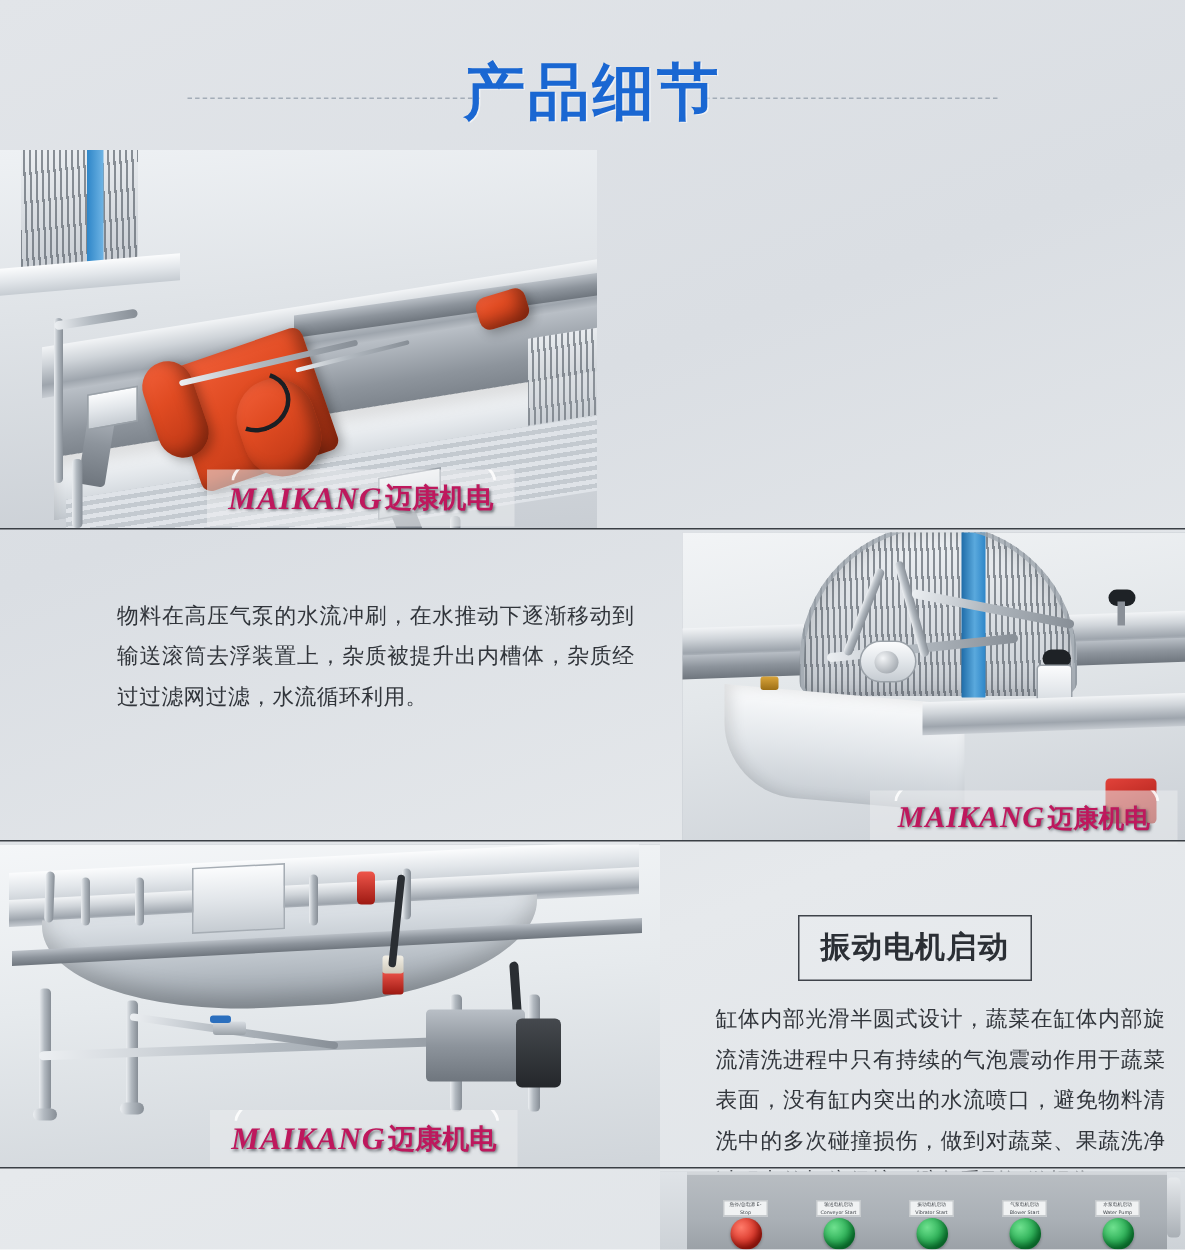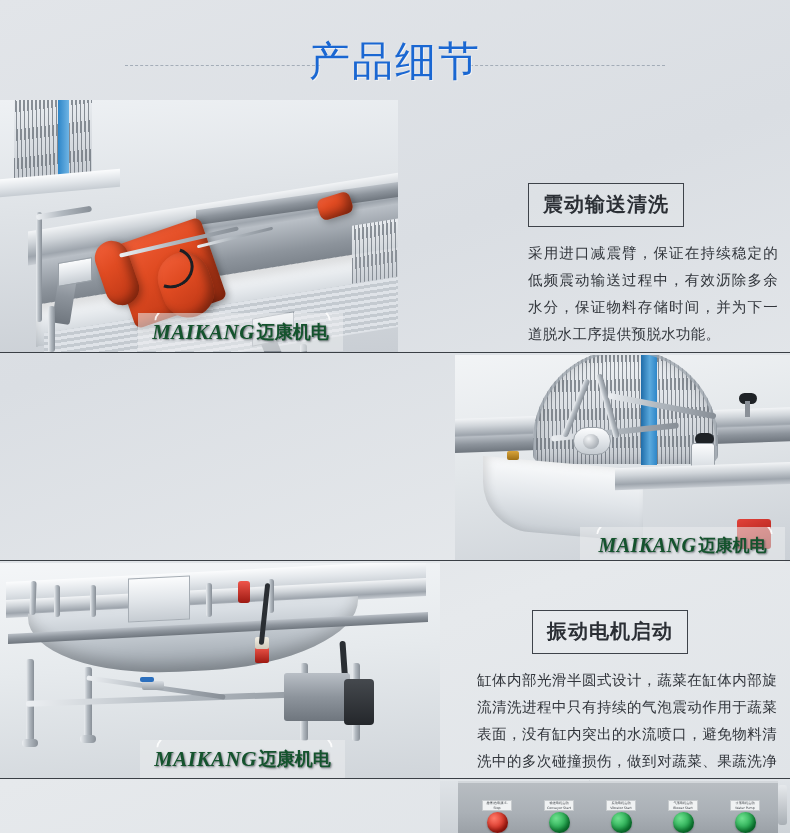--- a/index.html
+++ b/index.html
@@ -37,21 +37,21 @@
     opacity: .85;
   }
   .rule-left  { left: 125px;  width: 195px; }
   .rule-right { right: 125px; width: 195px; }
 
   .title-cn {
     position: absolute;
     left: 0; right: 0; top: 34px;
     text-align: center;
     font-size: 41px;
-    font-weight: 400;
+    font-weight: 700;
     letter-spacing: 2px;
     color: #1a67d2;
     font-family: "DejaVu Sans", "Liberation Sans", sans-serif;
     text-shadow: 1px 1px 0 rgba(255,255,255,.55);
   }
   .title-en {
     position: absolute;
     left: 0; right: 0; top: 93px;
     text-align: center;
     font-size: 11px;
@@ -115,21 +115,21 @@
       linear-gradient(180deg, #f0f3f6, #c9ced4);
   }
 
   
   .watermark {
     position: absolute;
     display: flex;
     align-items: center;
     justify-content: center;
     background: rgba(235,237,239,.55);
-    color: #14532d;
+    color: #be185d;
     z-index: 20;
     overflow: hidden;
   }
   .watermark::before {
     content: "";
     position: absolute;
     left: 8%; top: -58%;
     width: 84%; height: 150%;
     border: 2px solid rgba(255,255,255,.85);
     border-radius: 50%;
@@ -264,28 +264,25 @@
 
     <div class="rod" style="left:48px;top:206px;width:7px;height:46px;"></div>
     <div class="rod" style="left:300px;top:244px;width:7px;height:10px;"></div>
   </div>
 
   <div class="watermark wm-1">
     <span class="wm-latin">MAIKANG</span>
     <span class="wm-cn">迈康机电</span>
   </div>
 
-  <div class="feature feature-1">
-    <div class="feature-head">震动输送清洗</div>
-    <div class="feature-body">采用进口减震臂，保证在持续稳定的低频震动输送过程中，有效沥除多余水分，保证物料存储时间，并为下一道脱水工序提供预脱水功能。</div>
-  </div>
 
   <div class="divider div-1"></div>
 
   <div class="feature feature-2">
+    <div class="feature-body">物料在高压气泵的水流冲刷，在水推动下逐渐移动到输送滚筒去浮装置上，杂质被提升出内槽体，杂质经过过滤网过滤，水流循环利用。</div>
   </div>
 
   <div class="photo photo-2">
     <div style="position:absolute;inset:0;background:linear-gradient(170deg,#f2f4f6 0%,#e3e7ea 45%,#cbd0d6 100%);"></div>
 
     <div class="steel" style="left:-10px;top:58px;width:360px;height:22px;transform:skewY(-2deg);"></div>
     <div class="steel-dk" style="left:-10px;top:76px;width:360px;height:16px;transform:skewY(-2deg);"></div>
 
     <div class="mesh" style="left:78px;top:-6px;width:185px;height:115px;border-radius:92px 92px 10px 10px;box-shadow:inset 0 0 16px rgba(60,66,72,.35);"></div>
     <div style="position:absolute;left:186px;top:-8px;width:16px;height:118px;background:linear-gradient(90deg,#1f6ca8,#5aa9dd 55%,#2e86c8);border-radius:60px 60px 4px 4px;"></div>

